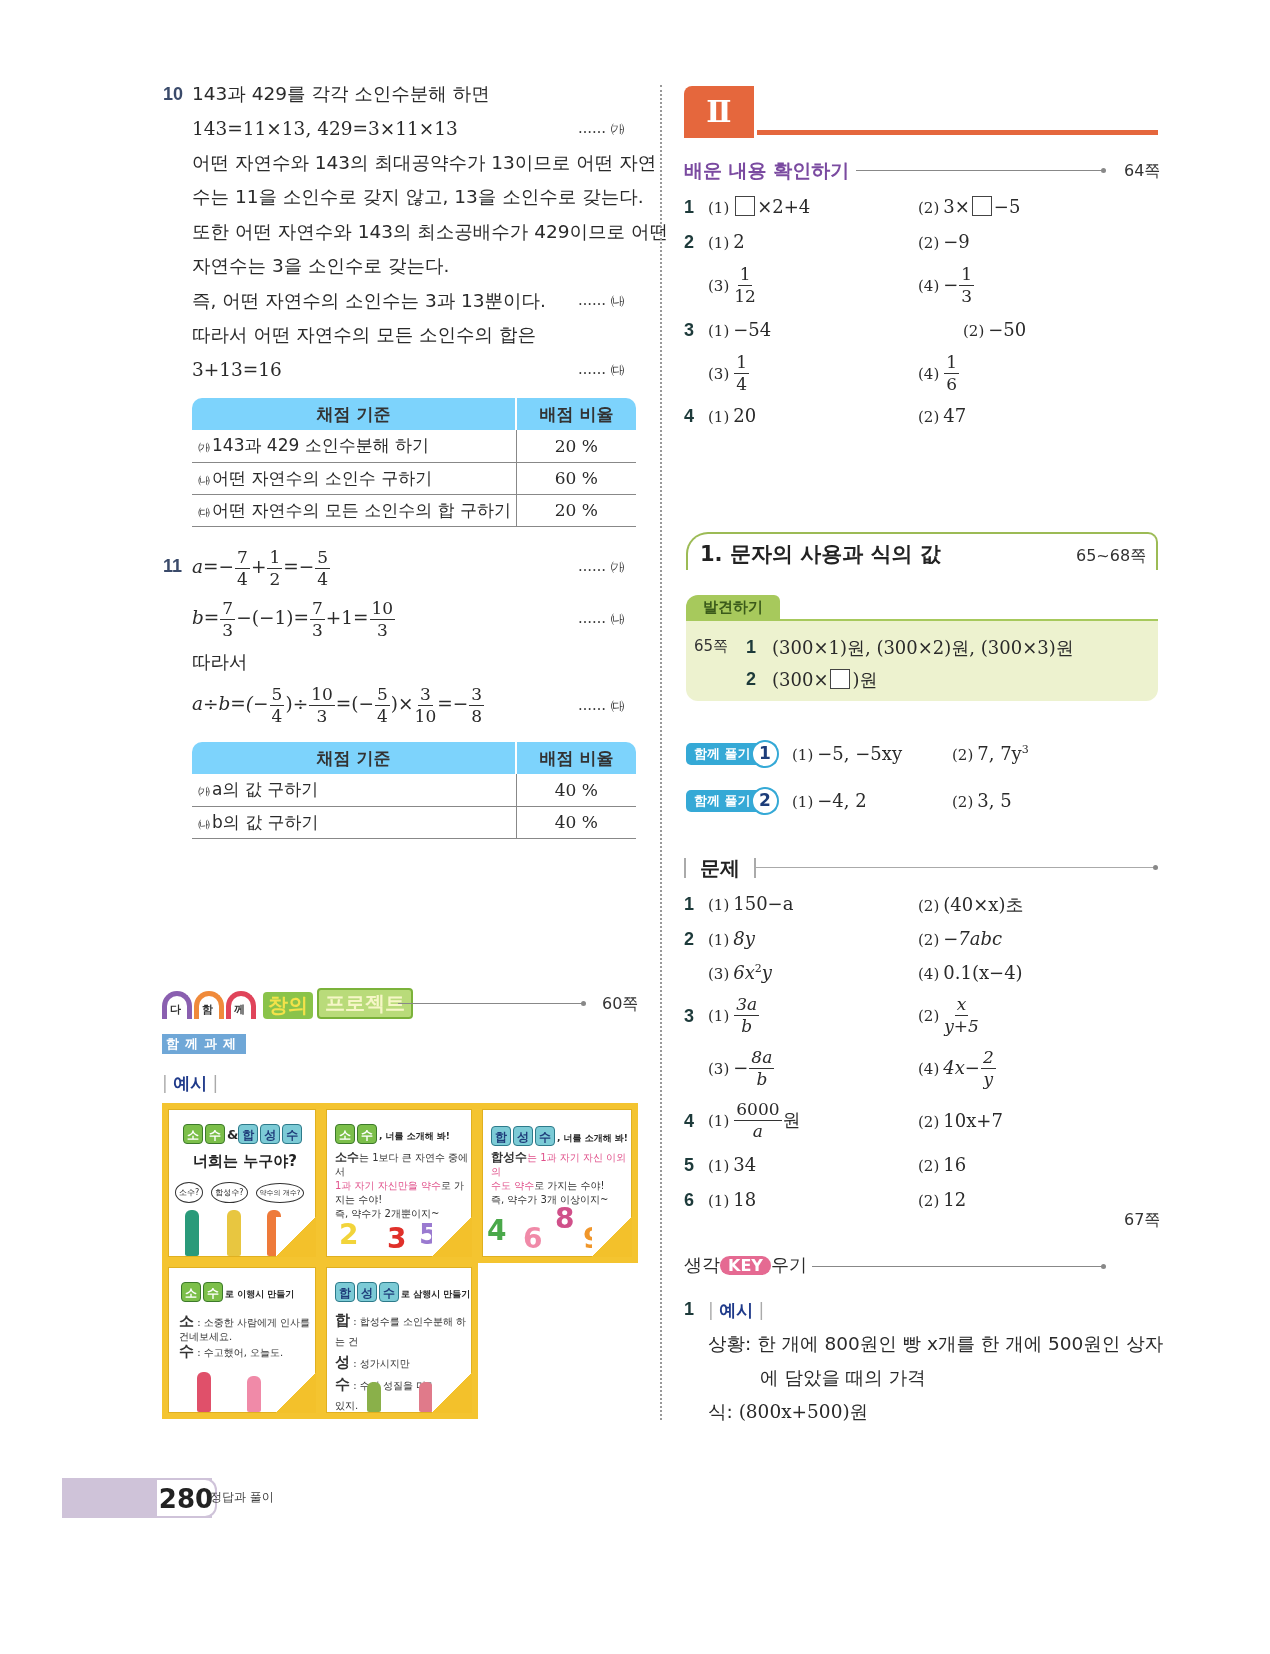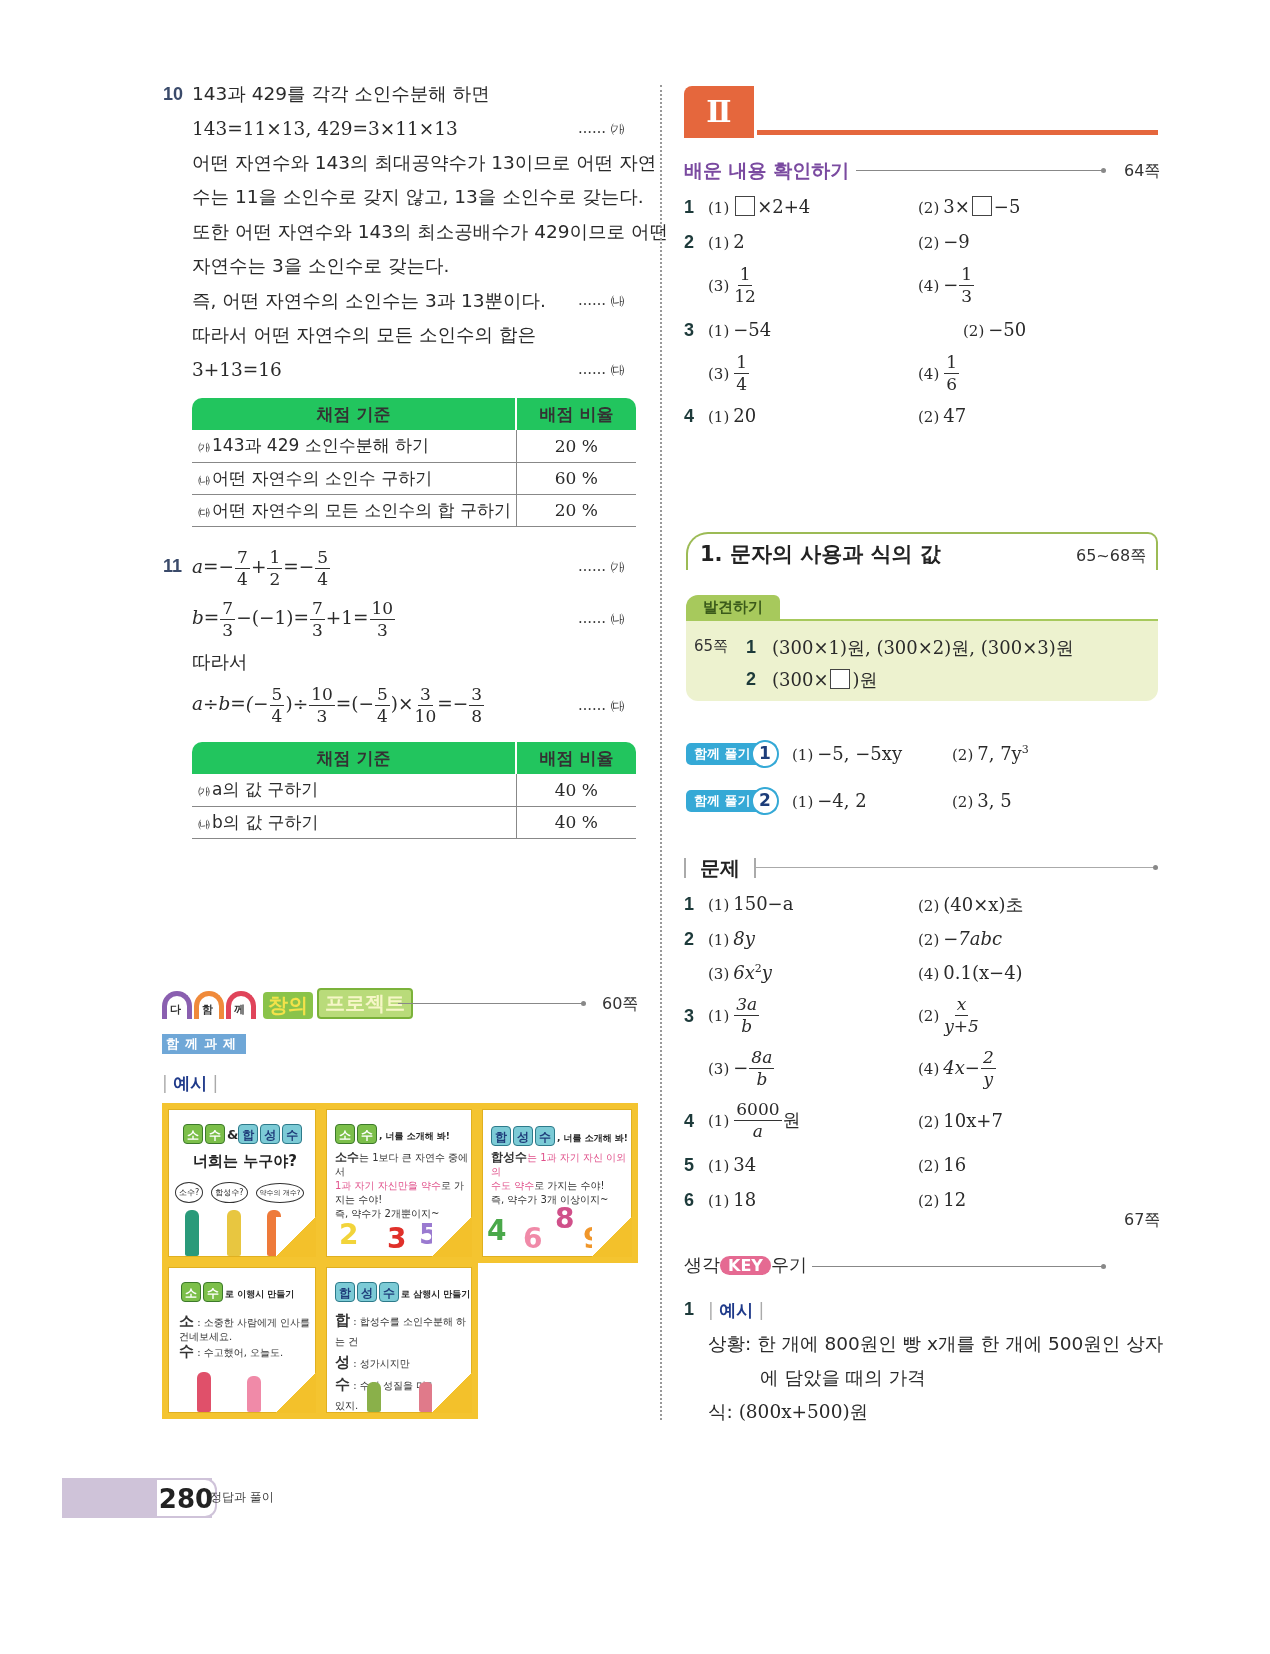--- a/index.html
+++ b/index.html
@@ -11,21 +11,21 @@
   .line { position: absolute; font-size: 18.5px; line-height: 24px; white-space: nowrap; }
   .mark { position: absolute; font-size: 14px; color: #333; white-space: nowrap; font-family: "DejaVu Serif", serif; }
   .qnum { position: absolute; font-weight: bold; color: #3a4a6a; font-size: 18px; font-family: "Liberation Sans", sans-serif; }
   .rnum { position: absolute; font-weight: bold; color: #1d3a3a; font-size: 18px; font-family: "Liberation Sans", sans-serif; }
   .frac { display: inline-flex; flex-direction: column; align-items: center; vertical-align: middle; font-family: "DejaVu Serif", serif; line-height: 1; margin: 0 1px; }
   .frac .n { padding: 0 2px 2px; border-bottom: 1.2px solid #333; font-size: 17px; }
   .frac .d { padding-top: 2px; font-size: 17px; }
   .box { display: inline-block; width: 20px; height: 20px; border: 1.2px solid #444; vertical-align: -3px; margin: 0 2px; background: #fff; }
   
   .gtable { position: absolute; border-collapse: collapse; font-size: 17px; }
-  .gtable th { background: #22c55e; font-weight: bold; font-size: 17px; height: 32px; color: #333; }
+  .gtable th { background: #7dd3fc; font-weight: bold; font-size: 17px; height: 32px; color: #333; }
   .gtable th:first-child { border-top-left-radius: 10px; }
   .gtable th:last-child { border-top-right-radius: 10px; border-left: 2px solid #fff; }
   .gtable td { height: 32px; border-bottom: 1.2px solid #888; padding-left: 6px; white-space: nowrap; }
   .gtable td.pct { text-align: center; border-left: 1.2px solid #888; font-family: "DejaVu Serif", serif; padding-left: 0; }
   .gtable .tag { font-size: 12px; margin-right: 2px; }
   
   .divider { position: absolute; left: 660px; top: 85px; width: 0; height: 1335px; border-left: 2px dotted #999; }
   .chap-banner { position: absolute; left: 684px; top: 86px; width: 474px; height: 52px; }
   .chap-num { position: absolute; left: 0; top: 0; width: 70px; height: 52px; background: #e5673d; border-top-left-radius: 8px; color: #fff; font-weight: bold; font-size: 30px; text-align: center; line-height: 52px; font-family: "DejaVu Serif", serif; }
   .chap-title { position: absolute; left: 73px; top: 0; width: 401px; height: 48px; background: #ef9348; border-top-left-radius: 10px; border-bottom-right-radius: 8px; color: #fff; font-weight: bold; font-size: 28px; line-height: 48px; padding-left: 22px; }

